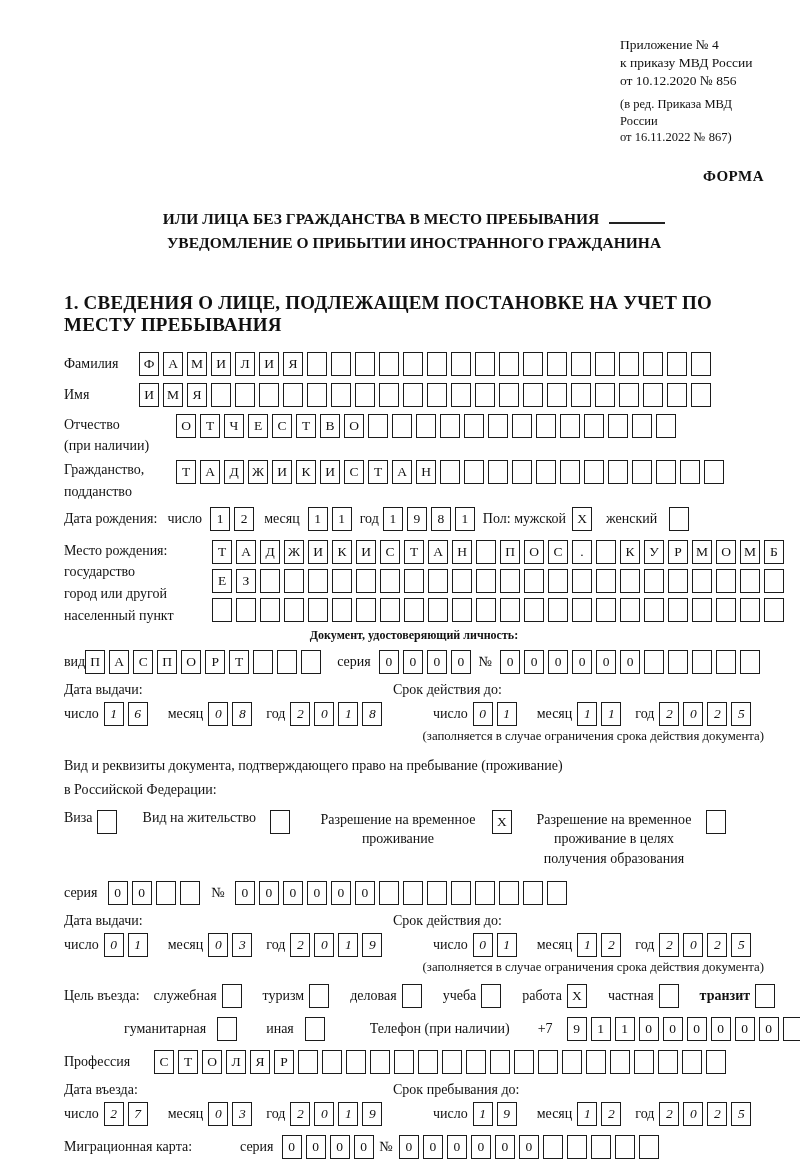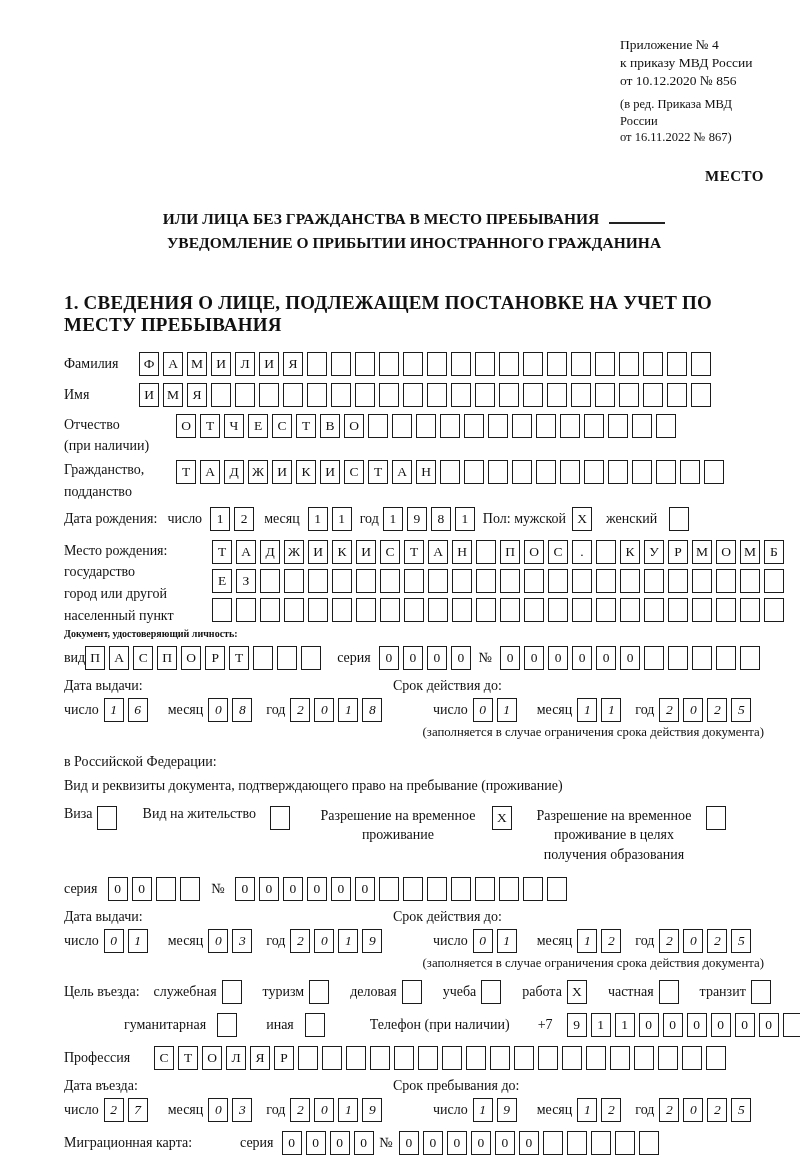--- a/index.html
+++ b/index.html
@@ -27,21 +27,21 @@
     display:inline-block; width:20px; height:24px;
     border:1.7px solid #1c1c1c; margin-right:4px;
     text-align:center; line-height:21px; font-size:13.5px;
     vertical-align:middle; background:#fff;
   }
   .w75 { width:75px; flex-shrink:0; }
   .w112 { width:112px; flex-shrink:0; }
   .w148 { width:148px; flex-shrink:0; }
   .stack > .cells { display:block; margin-top:5px; }
 
-  .centered-title { text-align:left; font-weight:bold; font-size:10px; margin-top:8px; }
+  .centered-title { text-align:center; font-weight:bold; font-size:12px; margin-top:8px; }
 
   .dates { display:flex; margin-top:8px; }
   .dates .col-l { width:47%; }
   .dates .col-r { width:53%; }
   .dates .dt { font-size:14px; }
   .dates .dr { display:flex; align-items:center; margin-top:4px; }
   .dates .dr .lbl { margin-right:5px; }
   .dates .dr .cells { margin-right:10px;font-style:italic; }
   .note-r { text-align:right; font-size:12.8px; margin-top:3px; }
 
@@ -59,21 +59,21 @@
 <body>
 
 <div class="hdr">
   <div>Приложение № 4</div>
   <div>к приказу МВД России</div>
   <div>от 10.12.2020 № 856</div>
   <div class="hdr-note gap-top">(в ред. Приказа МВД России</div>
   <div class="hdr-note">от 16.11.2022 № 867)</div>
 </div>
 
-<div class="forma">МЕСТО</div>
+<div class="forma">ФОРМА</div>
 
 <div class="title">
   <div>
     <span>ИЛИ ЛИЦА БЕЗ ГРАЖДАНСТВА В МЕСТО ПРЕБЫВАНИЯ</span><span class="blank"></span>
   </div>
   <div>УВЕДОМЛЕНИЕ О ПРИБЫТИИ ИНОСТРАННОГО ГРАЖДАНИНА</div>
 </div>
 
 <div class="sec1">1. СВЕДЕНИЯ О ЛИЦЕ, ПОДЛЕЖАЩЕМ ПОСТАНОВКЕ НА УЧЕТ ПО МЕСТУ ПРЕБЫВАНИЯ</div>
 
@@ -162,22 +162,22 @@
       <span class="lbl" style="margin-left:6px;">месяц</span>
       <span class="cells"><span class="cell">1</span><span class="cell">1</span></span>
       <span class="lbl">год</span>
       <span class="cells"><span class="cell">2</span><span class="cell">0</span><span class="cell">2</span><span class="cell">5</span></span>
     </div>
     <div class="note-r">(заполняется в случае ограничения срока действия документа)</div>
   </div>
 </div>
 
 <div class="para">
+  <div>Вид и реквизиты документа, подтверждающего право на пребывание (проживание)</div>
   <div>в Российской Федерации:</div>
-  <div>Вид и реквизиты документа, подтверждающего право на пребывание (проживание)</div>
 </div>
 
 <div class="opts">
   <div class="opt">
     <span class="lbl">Виза</span>
     <span class="cells" style="margin-left:4px;"><span class="cell"></span></span>
   </div>
   <div class="opt" style="margin-left:22px;">
     <span class="lbl">Вид на жительство</span>
     <span class="cells" style="margin-left:14px;"><span class="cell"></span></span>
@@ -244,21 +244,21 @@
     <span class="cells"><span class="cell"></span></span>
   </span>
   <span class="gi">
     <span class="lbl">работа</span>
     <span class="cells"><span class="cell">X</span></span>
   </span>
   <span class="gi">
     <span class="lbl">частная</span>
     <span class="cells"><span class="cell"></span></span>
   </span>
-  <span class="gi" style="margin-right:0;">
+  <span class="gi" style="margin-right:0;font-weight:bold;">
     <span class="lbl">транзит</span>
     <span class="cells"><span class="cell"></span></span>
   </span>
 </div>
 
 <div class="goal-row" style="padding-left:60px;">
   <span class="gi">
     <span class="lbl">гуманитарная</span>
     <span class="cells" style="margin-left:6px;"><span class="cell"></span></span>
   </span>

